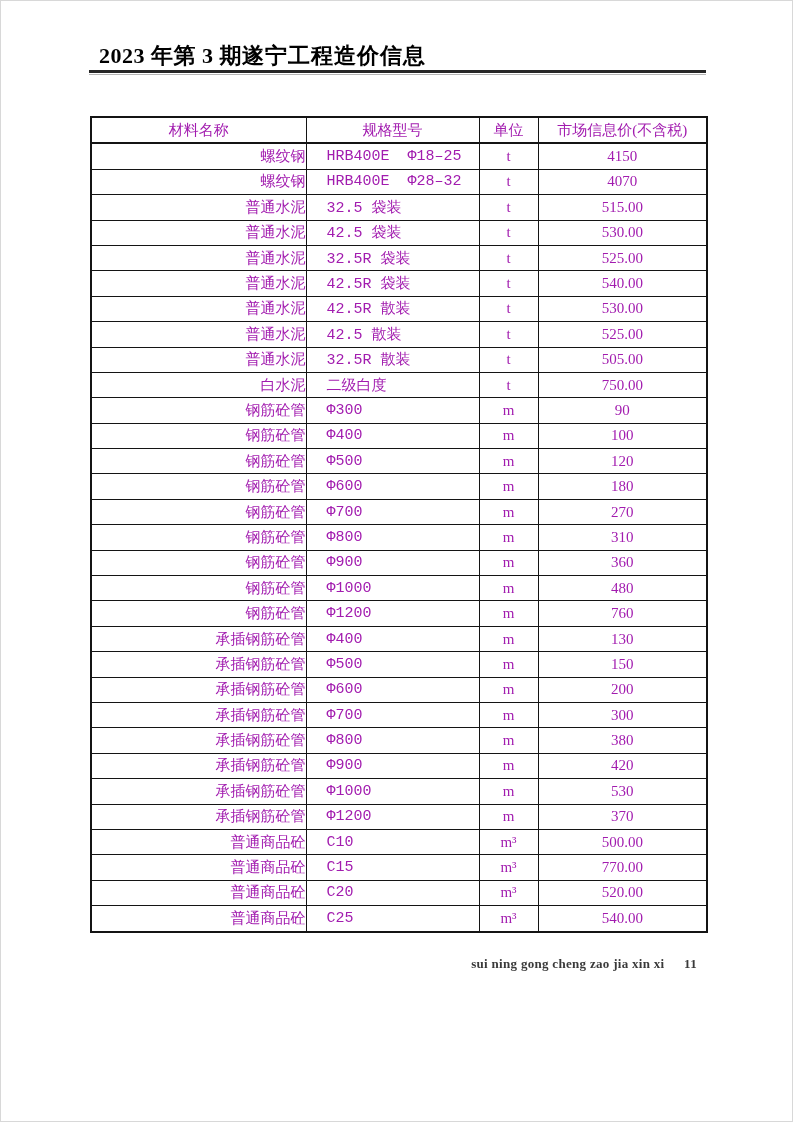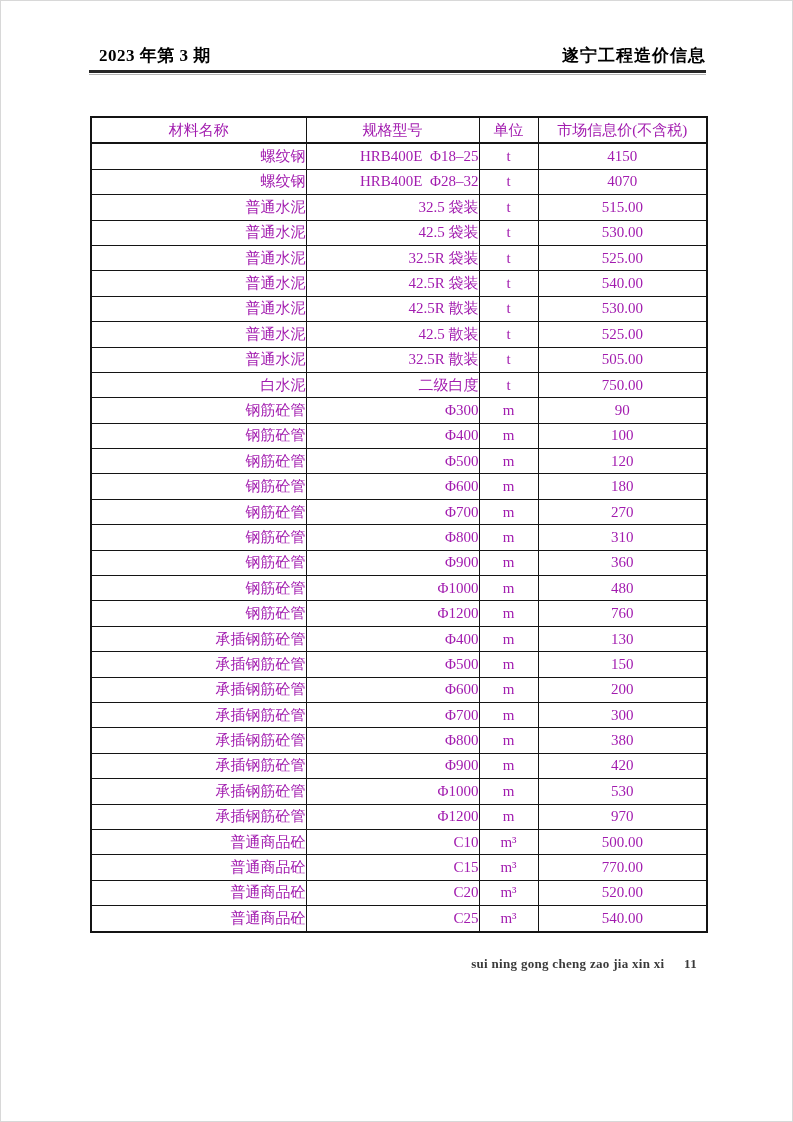--- a/index.html
+++ b/index.html
@@ -13,24 +13,24 @@
     box-shadow: inset 0 0 0 1px #d8d8d8;
     overflow: hidden;
   }
   
   .page-header {
     position: absolute;
     left: 89px;
     width: 617px;
     top: 45px;
     display: flex;
-    justify-content: space-between;
+    justify-content: flex-start;
     align-items: baseline;
     font-weight: bold;
-    font-size: 17px;
+    font-size: 22px;
     line-height: 22px;
   }
   .page-header .hl { padding-left: 10px; letter-spacing: 0.5px; }
   .page-header .hr { letter-spacing: 1px; }
   .header-rule {
     position: absolute;
     left: 89px;
     width: 617px;
     top: 70px;
     border-top: 3px solid #262626;
@@ -56,21 +56,21 @@
   table.price-table th,
   table.price-table td {
     border: 1px solid #141414;
     height: 24.4px;
     padding: 0;
     overflow: hidden;
     font-weight: normal;
   }
   table.price-table thead th { text-align: center; border-bottom: 2px solid #141414; }
   table.price-table td:nth-child(1) { text-align: right; padding-left: 12px; }
-  table.price-table td:nth-child(2) { text-align: right; padding-left: 20px; white-space: pre; }
+  table.price-table td:nth-child(2) { text-align: left; padding-left: 20px; white-space: pre; font-family: Liberation Mono, monospace; }
   table.price-table td:nth-child(3) { text-align: center; }
   table.price-table td:nth-child(4) { text-align: center; }
   
   .page-footer {
     position: absolute;
     right: 96px;
     top: 956px;
     font-size: 13px;
     color: #3a3a3a;
     letter-spacing: 0.3px;
@@ -259,21 +259,21 @@
         <tr>
           <td>承插钢筋砼管</td>
           <td>Φ1000</td>
           <td>m</td>
           <td>530</td>
         </tr>
         <tr>
           <td>承插钢筋砼管</td>
           <td>Φ1200</td>
           <td>m</td>
-          <td>970</td>
+          <td>370</td>
         </tr>
         <tr>
           <td>普通商品砼</td>
           <td>C10</td>
           <td>m³</td>
           <td>500.00</td>
         </tr>
         <tr>
           <td>普通商品砼</td>
           <td>C15</td>

